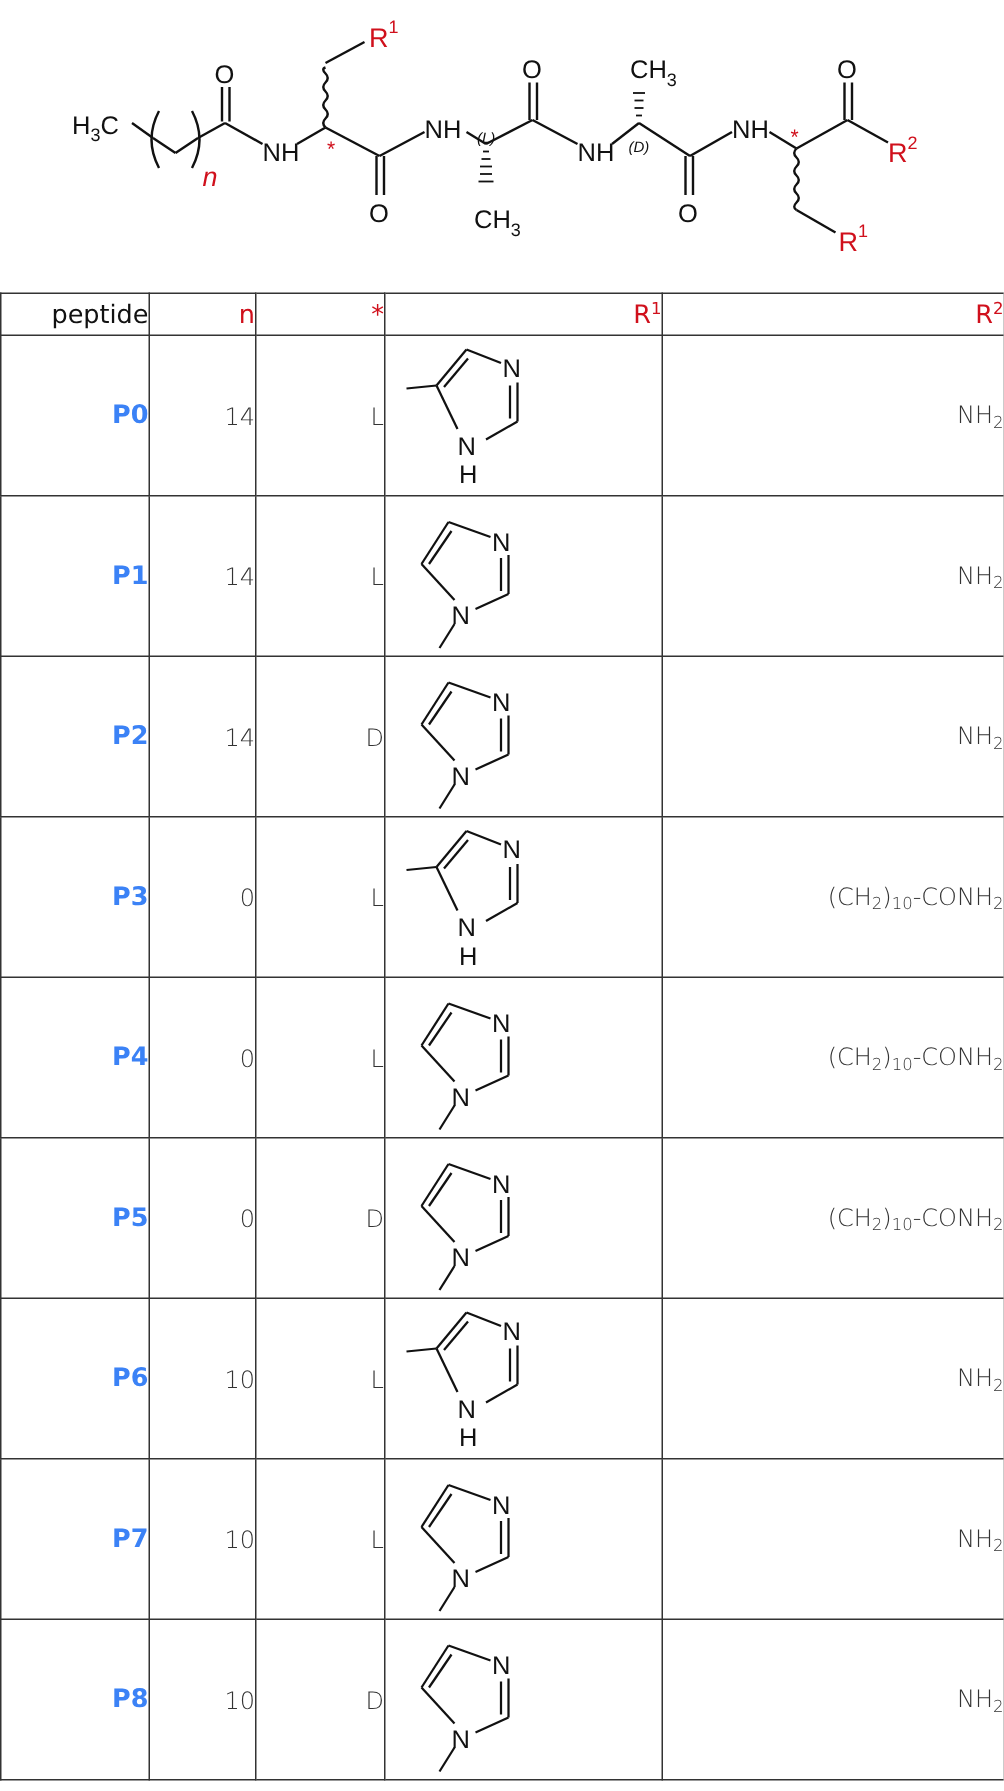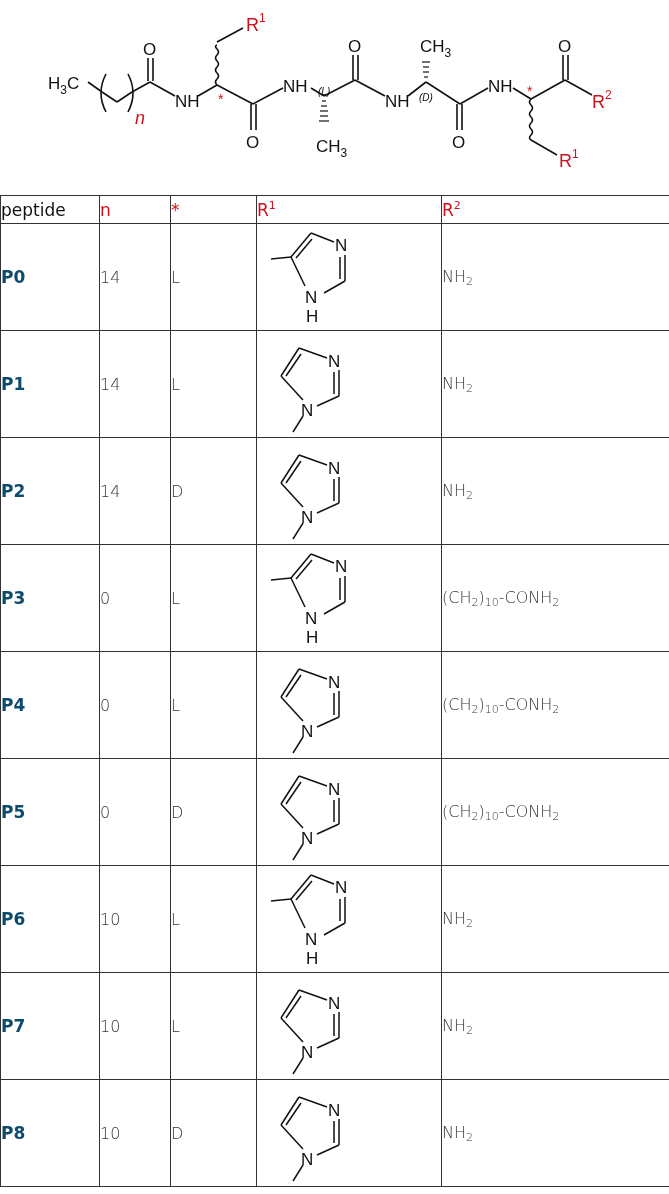--- a/index.html
+++ b/index.html
@@ -1,25 +1,25 @@
 <!DOCTYPE html>
 <html><head>
 <meta charset="utf-8">
 <style>
   html,body{margin:0;padding:0;background:#fff;}
   body{width:669px;height:1194px;position:relative;overflow:hidden;font-family:"Liberation Sans",sans-serif;}
   .scheme{position:absolute;left:0;top:0;width:669px;height:190px;}
   .scheme text{font-family:"Liberation Sans",sans-serif;}
   table{position:absolute;left:0;top:195px;border-collapse:collapse;width:669px;table-layout:fixed;}
-  td,th{border:1.3px solid #333;text-align:left;vertical-align:middle;padding:0;}
+  td,th{border:1.3px solid #333;text-align:right;vertical-align:middle;padding:0;}
   th{height:27px;font-weight:normal;font-size:17px;font-family:"DejaVu Sans",sans-serif;}
   th.hdr-peptide{color:#111;}
   th.red{color:#d0101c;}
   td{height:106px;font-family:"DejaVu Sans",sans-serif;color:#333;font-size:16px;font-weight:300;}
-  td.pep{font-weight:bold;color:#0c4a6e;font-size:17px;}
+  td.pep{font-weight:bold;color:#3b82f6;font-size:17px;}
   td.r1{position:relative;text-align:left;}
   td.r1 svg{display:block;margin-left:10px;}
   sub{font-size:11px;vertical-align:-3px;}
   sup{font-size:11px;}
 </style>
 </head>
 <body>
 
 <svg class="scheme" viewBox="0 0 669 190" xmlns="http://www.w3.org/2000/svg">
   <g stroke="#111" stroke-width="1.6" fill="none">

